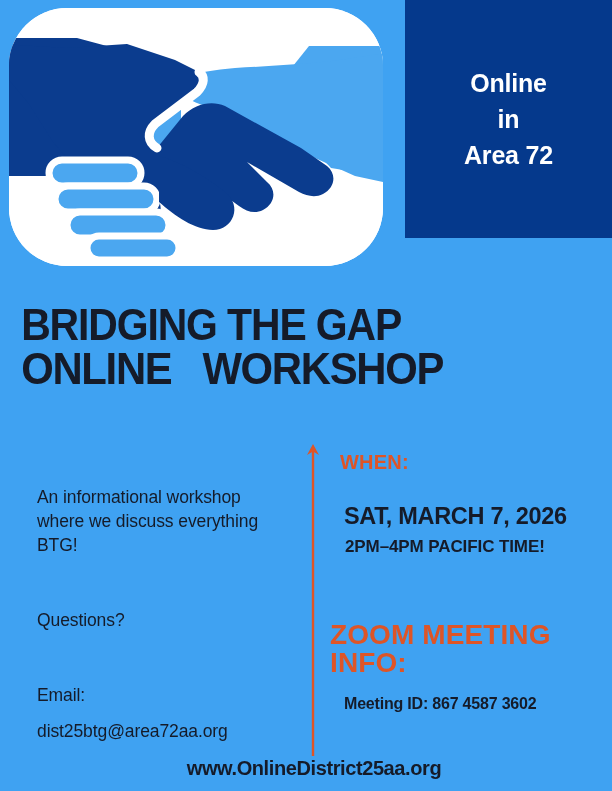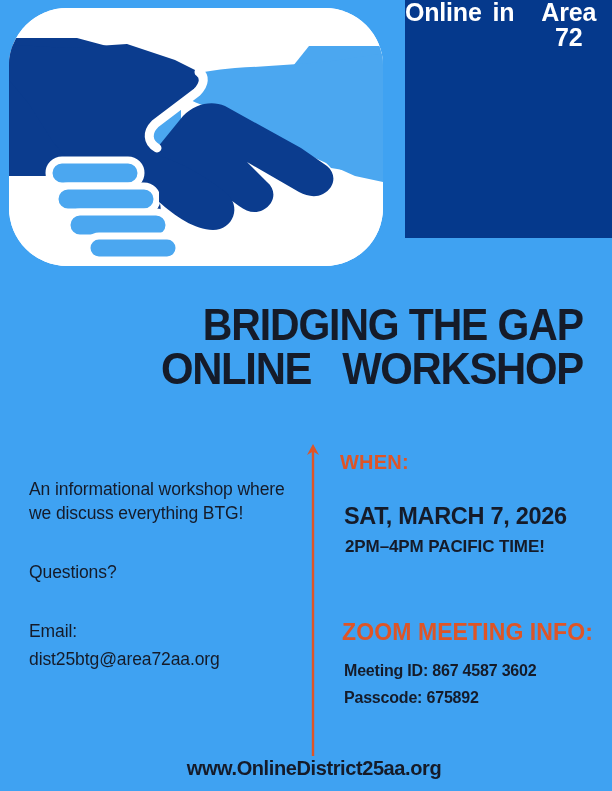--- a/index.html
+++ b/index.html
@@ -19,21 +19,21 @@
 
   
   .navy-block {
     position: absolute;
     left: 405px;
     top: 0;
     width: 207px;
     height: 238px;
     background: #05398C;
     display: flex;
-    flex-direction: row;
+    flex-direction: column;
     justify-content: center;
     gap: 11px;
   }
   .navy-line {
     color: #ffffff;
     font-size: 25px;
     font-weight: bold;
     letter-spacing: -0.2px;
     line-height: 1;
     text-align: center;
@@ -51,21 +51,21 @@
     overflow: hidden;
   }
   .logo-card svg { display: block; width: 100%; height: 100%; }
 
   
   .title-wrap {
     position: absolute;
     left: 0;
     top: 303px;
     width: 604px;
-    text-align: right;
+    text-align: left;
   }
   .title-line {
     color: #151B29;
     font-weight: bold;
     font-size: 44px;
     line-height: 0.99;
     letter-spacing: -1.2px;
     transform: scaleX(0.93);
     transform-origin: center;
     white-space: pre;
@@ -89,21 +89,21 @@
   .left-col {
     position: absolute;
     left: 25px;
     top: 474px;
     width: 266px;
     color: #151B29;
     font-size: 17.5px;
     line-height: 1.37;
     letter-spacing: -0.1px;
   }
-  .left-col p { margin: 4px; }
+  .left-col p { margin: 12px; }
   .left-col .gap { height: 27px; }
 
   
   .right-col {
     position: absolute;
     left: 330px;
     top: 452px;
     width: 275px;
   }
   .label-when {
@@ -125,26 +125,25 @@
   .when-time {
     color: #151B29;
     font-size: 17px;
     font-weight: bold;
     letter-spacing: -0.1px;
     line-height: 1;
     margin: 9px 0 0 15px;
   }
   .label-zoom {
     color: #DE5527;
-    font-size: 23px;
+    font-size: 28px;
     font-weight: bold;
     letter-spacing: 0.1px;
     line-height: 1;
     margin: 66px 0 0 0;
-    text-align: center;
   }
   .zoom-line {
     color: #151B29;
     font-size: 16px;
     font-weight: bold;
     letter-spacing: -0.2px;
     line-height: 1;
     margin: 19px 0 0 14px;
   }
   .zoom-line + .zoom-line { margin-top: 11px; }
@@ -236,18 +235,17 @@
     <p>Email:</p>
     <p>dist25btg@area72aa.org</p>
   </div>
 
   <div class="right-col">
     <p class="label-when">WHEN:</p>
     <p class="when-date">SAT, MARCH 7, 2026</p>
     <p class="when-time">2PM–4PM PACIFIC TIME!</p>
     <p class="label-zoom">ZOOM MEETING INFO:</p>
     <p class="zoom-line">Meeting ID: 867 4587 3602</p>
-    <p class="zoom-line">Passcode: 675892</p>
   </div>
 
   <div class="footer">www.OnlineDistrict25aa.org</div>
 
 </div>
 
 </body></html>

